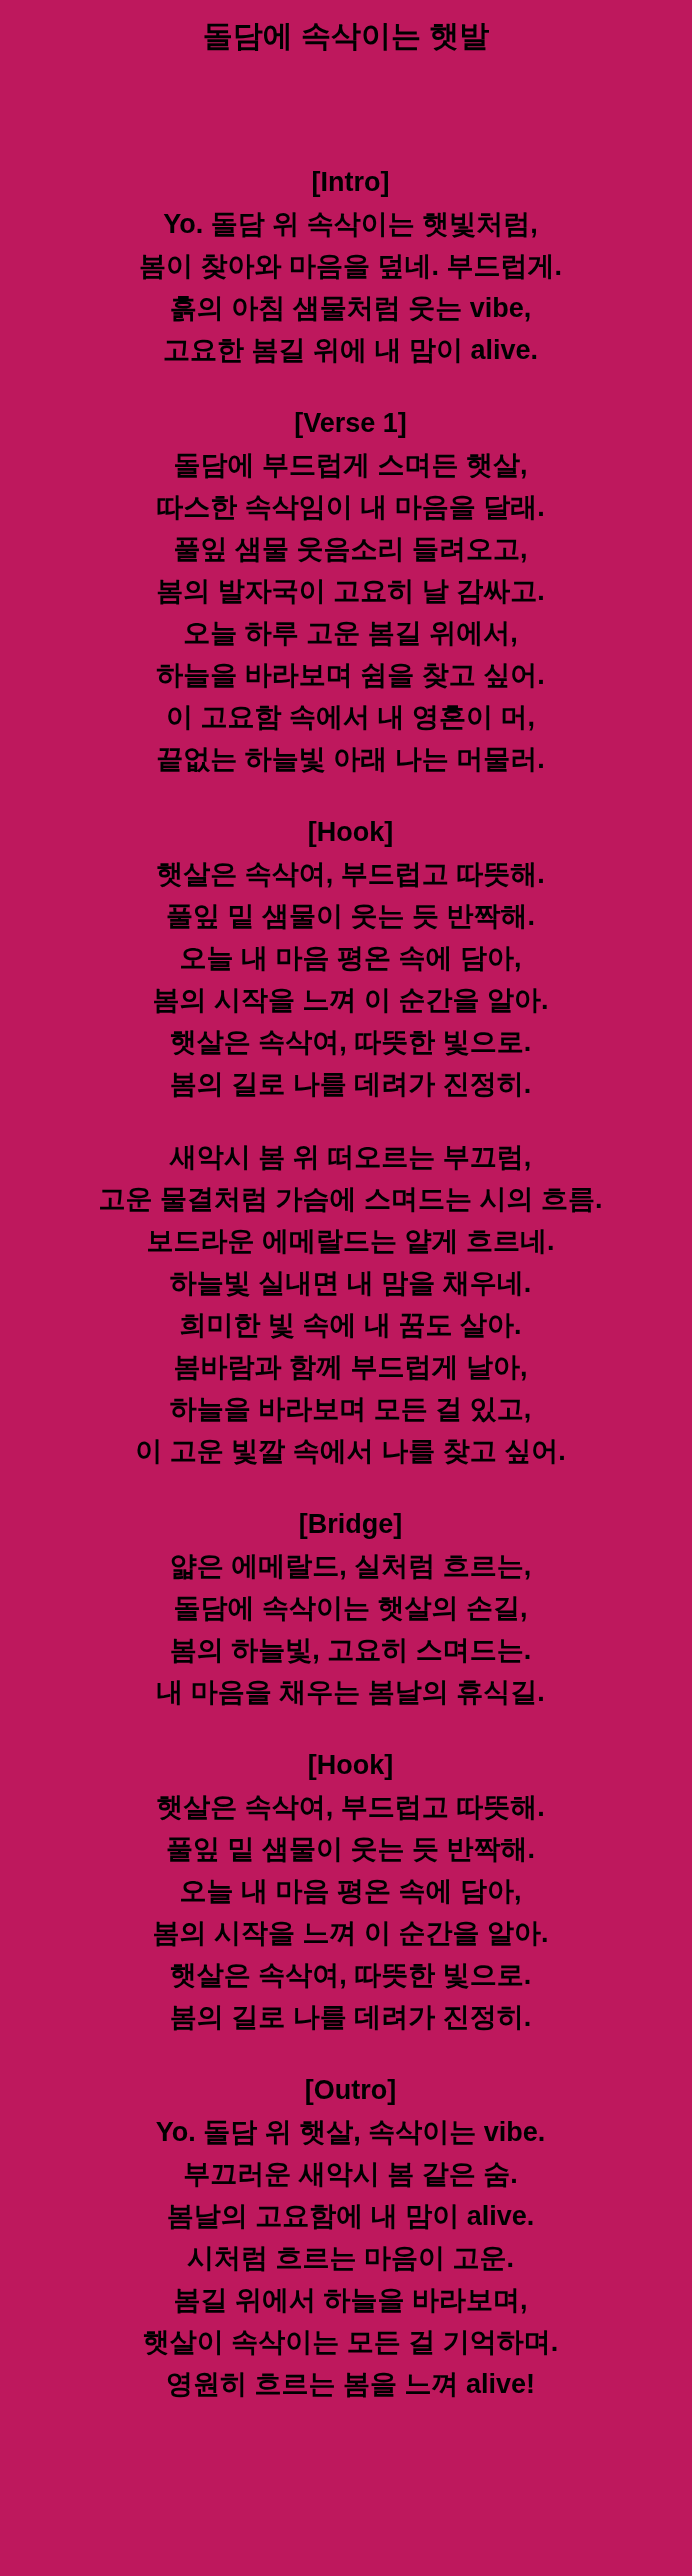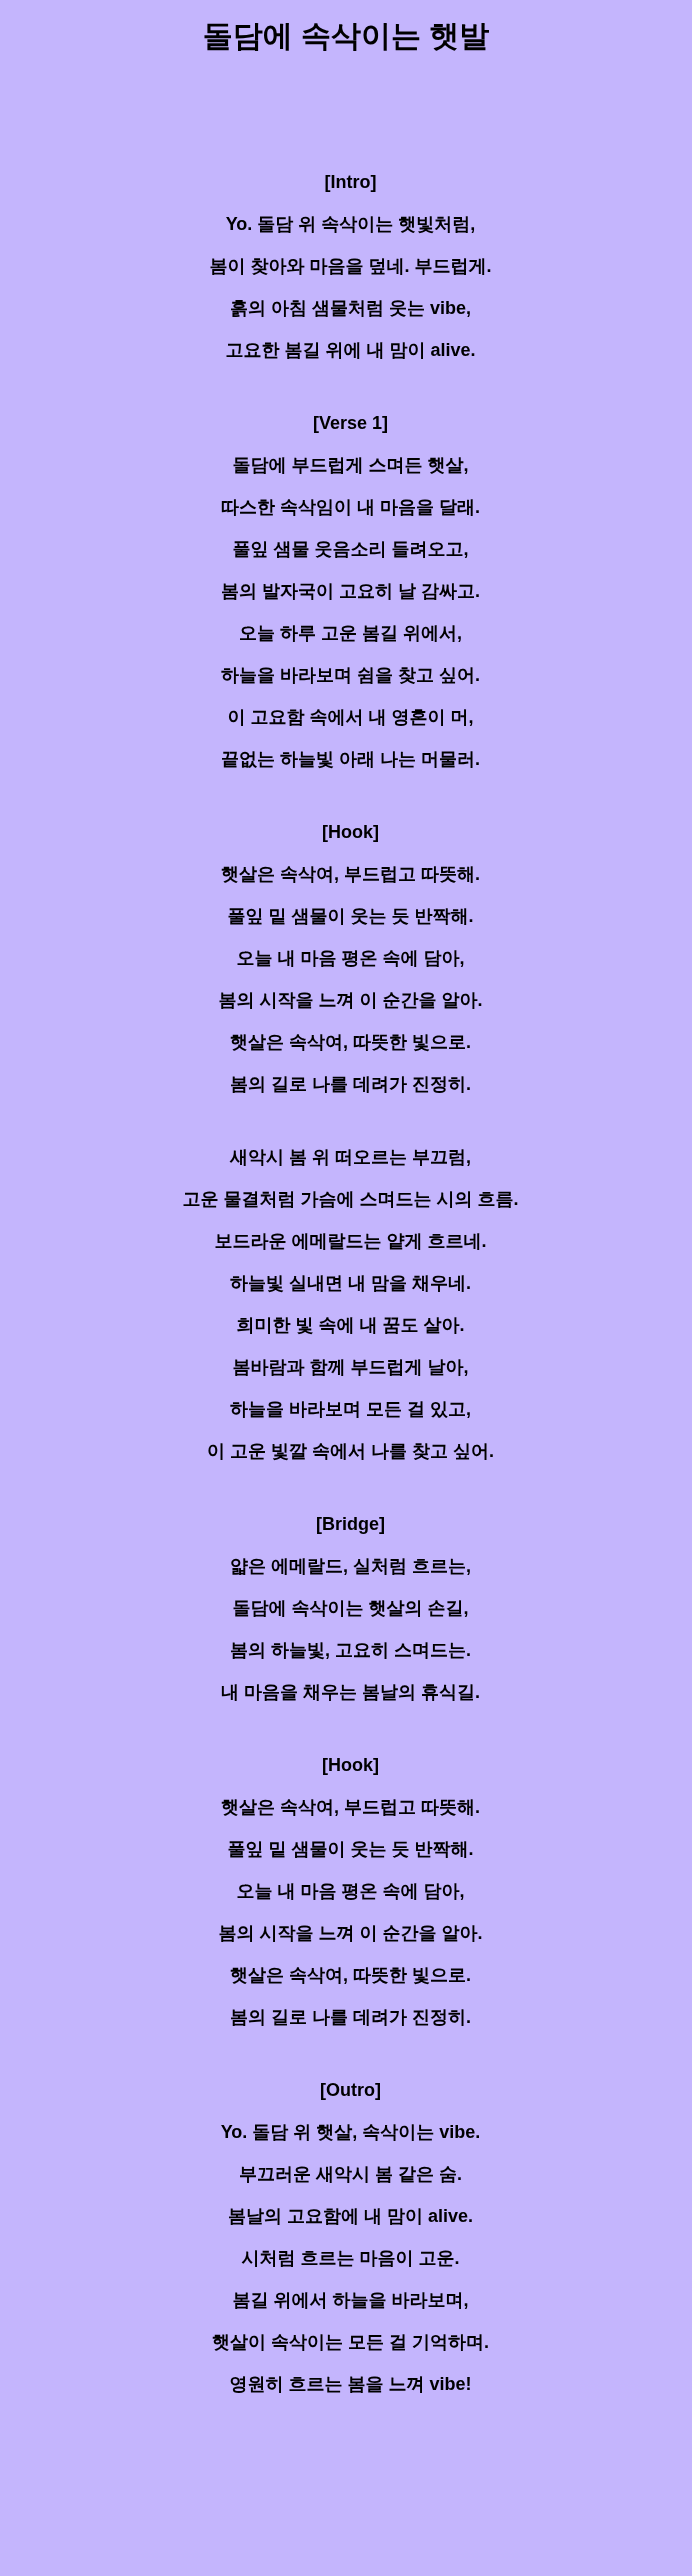--- a/index.html
+++ b/index.html
@@ -8,21 +8,21 @@
     background: #ffffff;
   }
   body {
     width: 692px;
     height: 2576px;
     overflow: hidden;
   }
   .page {
     width: 692px;
     height: 2576px;
-    background: #c4b5fd;
+    background: #be185d;
     color: #000000;
     font-family: "Liberation Sans", sans-serif;
     font-weight: 700;
     text-align: center;
     box-sizing: border-box;
   }
   .page-title {
     font-size: 30px;
     line-height: 35px;
     padding-top: 17.7px;
@@ -34,21 +34,21 @@
     margin-top: 108px;
   }
   .section {
     margin-top: 31px;
   }
   .section:first-child {
     margin-top: 0;
   }
   .section-label,
   .lyric-line {
-    font-size: 18px;
+    font-size: 27px;
     line-height: 42px;
     white-space: nowrap;
     padding-left: 9px;
   }
 </style>
 </head>
 <body>
 
 <div class="page">
   <h1 class="page-title">돌담에 속삭이는 햇발</h1>
@@ -107,17 +107,17 @@
         <div class="lyric-line">봄의 길로 나를 데려가 진정히.</div>
       </section>
       <section class="section">
         <div class="section-label">[Outro]</div>
         <div class="lyric-line">Yo. 돌담 위 햇살, 속삭이는 vibe.</div>
         <div class="lyric-line">부끄러운 새악시 봄 같은 숨.</div>
         <div class="lyric-line">봄날의 고요함에 내 맘이 alive.</div>
         <div class="lyric-line">시처럼 흐르는 마음이 고운.</div>
         <div class="lyric-line">봄길 위에서 하늘을 바라보며,</div>
         <div class="lyric-line">햇살이 속삭이는 모든 걸 기억하며.</div>
-        <div class="lyric-line">영원히 흐르는 봄을 느껴 vibe!</div>
+        <div class="lyric-line">영원히 흐르는 봄을 느껴 alive!</div>
       </section>
     </main>
 </div>
 
 
 </body></html>

